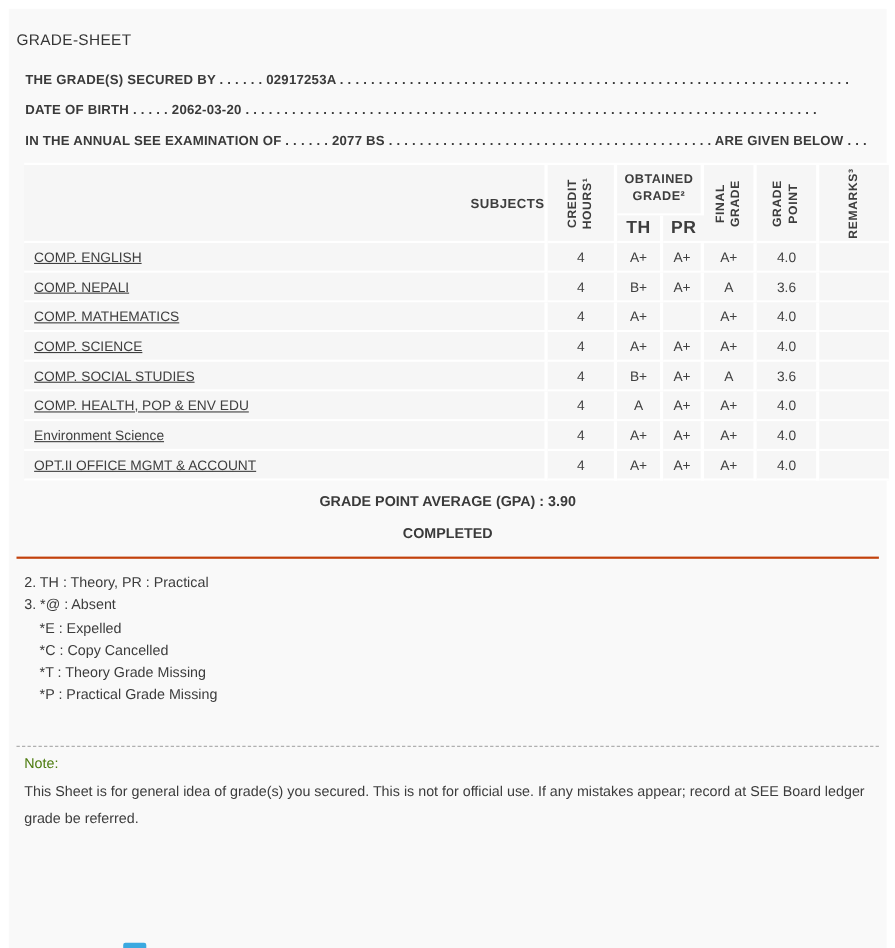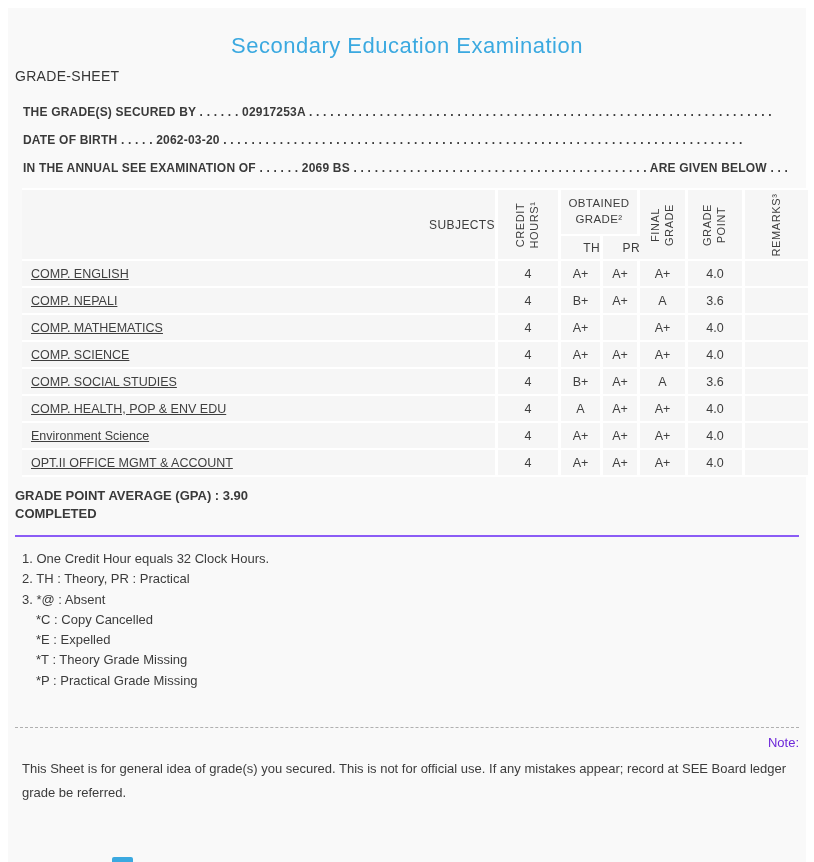--- a/index.html
+++ b/index.html
@@ -55,21 +55,21 @@
     border-top: 2px solid #fff;
   }
   th, td {
     background: var(--cell-bg, #f6f6f6);
     border-right: 3px solid #fff;
     border-bottom: 2px solid #fff;
     box-sizing: border-box;
     padding: 0;
   }
   tr > *:last-child { border-right: 0; }
-  th { font-weight: 400; color: #3d3d3d; }
+  th { font-weight: 700; color: #3d3d3d; }
   th.h-subjects {
     text-align: right;
     vertical-align: middle;
     padding-left: 9px;
     font-size: 12px;
     letter-spacing: 0.4px;
   }
   th.vhead { position: relative; }
   th.vhead .vtext {
     position: absolute;
@@ -83,44 +83,45 @@
   }
   th.h-obtained {
     text-align: center;
     vertical-align: middle;
     font-size: 11.5px;
     white-space: pre-line;
     line-height: 1.35;
     letter-spacing: 0.4px;
   }
   th.h-sub {
-    text-align: right;
+    text-align: center;
     vertical-align: middle;
-    font-size: 12px;
+    font-size: 16px;
     letter-spacing: 0.4px;
   }
   tr.hdr1 { height: 46px; }
   tr.hdr2 { height: 25px; }
   tbody tr { height: 27px; }
   td { font-size: 12.5px; color: #3f3f3f; vertical-align: middle; }
   td.c-sub { text-align: left; padding-left: 9px; text-decoration: underline; }
   td.c-num { text-align: center; }
   .summary {
     margin-top: 10px;
     padding: 0 0 12px 0;
-    border-bottom: 2px solid #8b5cf6;
-    text-align: left;
+    border-bottom: 2px solid #c2410c;
+    text-align: center;
   }
   .gpa-line {
     font-size: 13px;
     font-weight: 700;
     line-height: 18px;
     color: #3a3a3a;
   }
   .status-line {
+    margin-top: 11px;
     font-size: 13px;
     font-weight: 700;
     line-height: 18px;
     color: #3a3a3a;
   }
   .footnotes { margin-top: 12px; padding-left: 7px; }
   .footnote {
     font-size: 13px;
     line-height: 20.3px;
     color: #3c3c3c;
@@ -128,23 +129,22 @@
   .footnote.indent { padding-left: 14px; }
   .note-sep {
     margin-top: 36px;
     border-top: 1px dashed #b0b0b0;
     height: 0;
   }
   .note-label {
     padding-top: 7px;
     padding-left: 7px;
     font-size: 13px;
-    color: #6d28d9;
+    color: #4d7c0f;
     line-height: 16px;
-    text-align: right;
   }
   .note-text {
     margin-top: 6px;
     padding-left: 7px;
     padding-right: 4px;
     font-size: 13px;
     line-height: 24px;
     color: #3c3c3c;
   }
   .partial-bottom-button {
@@ -154,27 +154,26 @@
     background: var(--accent, #3ba9e0);
     border-radius: 2px 2px 0 0;
     cursor: pointer;
   }
 </style>
 </head>
 <body>
 
 <div class="sheet">
 
-  <div class="page-title">Secondary Education Examination</div>
   <div class="sheet-subtitle">GRADE-SHEET</div>
 
   <div class="info-block">
     <div class="info-line">THE GRADE(S) SECURED BY . . . . . . 02917253A . . . . . . . . . . . . . . . . . . . . . . . . . . . . . . . . . . . . . . . . . . . . . . . . . . . . . . . . . . . . . . . . . .</div>
     <div class="info-line">DATE OF BIRTH . . . . . 2062-03-20 . . . . . . . . . . . . . . . . . . . . . . . . . . . . . . . . . . . . . . . . . . . . . . . . . . . . . . . . . . . . . . . . . . . . . . . . . .</div>
-    <div class="info-line">IN THE ANNUAL SEE EXAMINATION OF . . . . . . 2069 BS . . . . . . . . . . . . . . . . . . . . . . . . . . . . . . . . . . . . . . . . . . ARE GIVEN BELOW . . .</div>
+    <div class="info-line">IN THE ANNUAL SEE EXAMINATION OF . . . . . . 2077 BS . . . . . . . . . . . . . . . . . . . . . . . . . . . . . . . . . . . . . . . . . . ARE GIVEN BELOW . . .</div>
   </div>
 
   <table class="grades">
     <colgroup>
       <col style="width:476px">
       <col style="width:63px">
       <col style="width:42px">
       <col style="width:37px">
       <col style="width:48px">
       <col style="width:57px">
@@ -288,25 +287,24 @@
     </tr>
   </tbody>
   </table>
 
   <div class="summary">
     <div class="gpa-line">GRADE POINT AVERAGE (GPA) : 3.90</div>
     <div class="status-line">COMPLETED</div>
   </div>
 
   <div class="footnotes" id="footnotes">
-      <div class="footnote">1. One Credit Hour equals 32 Clock Hours.</div>
       <div class="footnote">2. TH : Theory, PR : Practical</div>
       <div class="footnote">3. *@ : Absent</div>
+      <div class="footnote indent">*E : Expelled</div>
       <div class="footnote indent">*C : Copy Cancelled</div>
-      <div class="footnote indent">*E : Expelled</div>
       <div class="footnote indent">*T : Theory Grade Missing</div>
       <div class="footnote indent">*P : Practical Grade Missing</div>
     </div>
 
   <div class="note-sep"></div>
   <div class="note-label">Note:</div>
   <div class="note-text">This Sheet is for general idea of grade(s) you secured. This is not for official use. If any mistakes appear; record at SEE Board ledger grade be referred.</div>
 
 </div>
 

